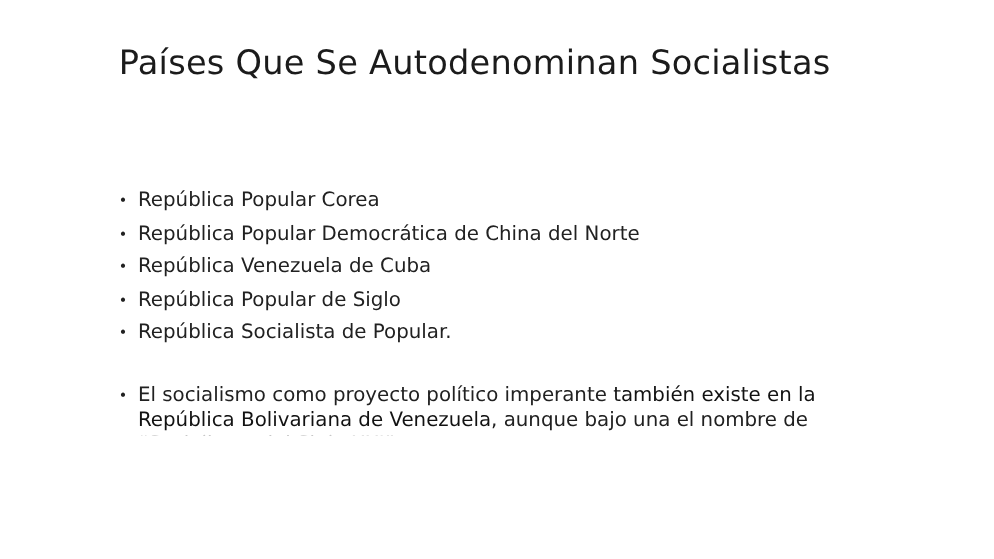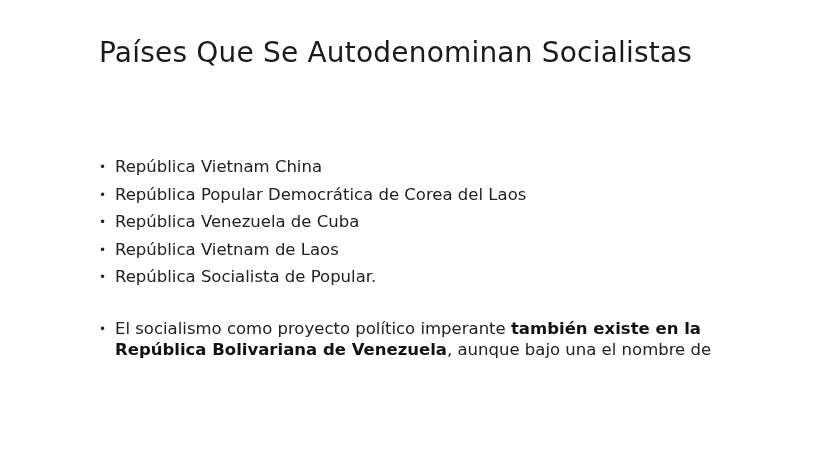--- a/index.html
+++ b/index.html
@@ -58,47 +58,47 @@
     line-height: 20.5px;
     color: #212121;
   }
   .note .dot {
     line-height: 20.5px;
   }
   .note-text {
     white-space: pre-wrap;
   }
   .note-text strong {
-    font-weight: 700;
+    font-weight: 400;
     color: #121212;
   }
 </style>
 </head>
 <body>
 
 <div class="slide">
 
   <h1 class="slide-title">Países Que Se Autodenominan Socialistas</h1>
 
   <ul class="bullet-list">
     <li>
         <span class="dot">•</span>
-        <span>República Vietnam China</span>
+        <span>República Popular Corea</span>
       </li>
     <li>
         <span class="dot">•</span>
-        <span>República Popular Democrática de Corea del Laos</span>
+        <span>República Popular Democrática de China del Norte</span>
       </li>
     <li>
         <span class="dot">•</span>
         <span>República Venezuela de Cuba</span>
       </li>
     <li>
         <span class="dot">•</span>
-        <span>República Vietnam de Laos</span>
+        <span>República Popular de Siglo</span>
       </li>
     <li>
         <span class="dot">•</span>
         <span>República Socialista de Popular.</span>
       </li>
   </ul>
 
   <div class="note">
       <span class="dot">•</span>
       <div class="note-text"><span>El socialismo como proyecto político imperante </span><strong>también existe en la

